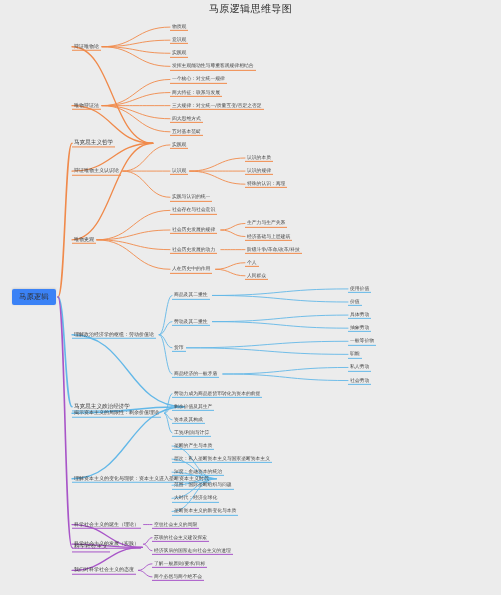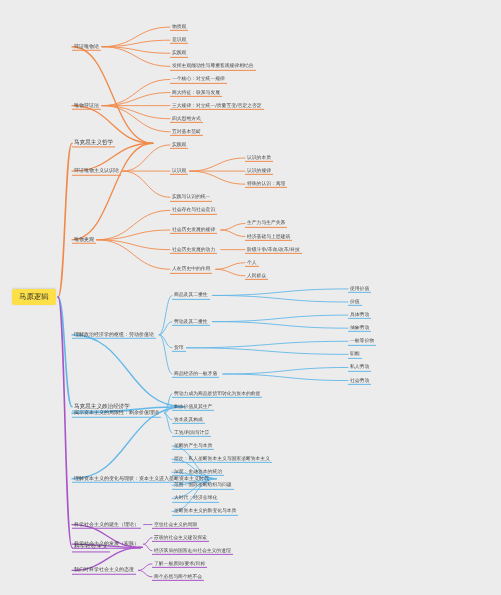--- a/index.html
+++ b/index.html
@@ -11,41 +11,42 @@
   #map{position:absolute;inset:0;width:501px;height:595px;}
   svg.links{position:absolute;left:0;top:0;width:501px;height:595px;pointer-events:none;}
   .node{
     position:absolute;white-space:nowrap;
     font-size:5.2px;line-height:1.1;
     color:#3a3a3a;
     padding:1px 2px;
     transform:translateY(-50%);
   }
   .node.root{
-    font-size:7.4px;color:#2e2e2e;background:#fde047;
+    font-size:7.4px;color:#2e2e2e;background:#3b82f6;
     border-radius:2px;padding:4px 7px;
     box-shadow:0 0 2px rgba(0,0,0,.10);
     border-bottom:none;
   }
   .node.lvl1{font-size:5.6px;color:#333;}
   .node.lvl2{font-size:5.0px;color:#3c3c3c;}
   .node.lvl3{font-size:4.8px;color:#444;}
   
   .b-orange{border-bottom:1.1px solid #f08a4b;}
   .b-blue{border-bottom:1.1px solid #63b8e8;}
   .b-purple{border-bottom:1.1px solid #a855c8;}
   .title{
     position:absolute;left:0;top:2px;width:501px;text-align:center;
     font-size:10px;color:#2b2b2b;letter-spacing:.4px;
   }
 </style>
 </head>
 <body>
 
 <div id="map">
+  <div class="title">马原逻辑思维导图</div>
   <svg class="links" id="links">
       <path d="M58,297 C65,297 65,143.27272727272728 72,143.27272727272728" fill="none" stroke="#f08a4b" stroke-width="1.6" stroke-linecap="round"></path>
       <path d="M152.8,143.27272727272728 C112.4,143.27272727272728 112.4,46.727272727272734 72,46.727272727272734" fill="none" stroke="#f08a4b" stroke-width="1.3" stroke-linecap="round"></path>
       <path d="M102,46.727272727272734 C136,46.727272727272734 136,27.090909090909093 170,27.090909090909093" fill="none" stroke="#f08a4b" stroke-width="0.9" stroke-linecap="round"></path>
       <path d="M102,46.727272727272734 C136,46.727272727272734 136,40.18181818181819 170,40.18181818181819" fill="none" stroke="#f08a4b" stroke-width="0.9" stroke-linecap="round"></path>
       <path d="M102,46.727272727272734 C136,46.727272727272734 136,53.27272727272727 170,53.27272727272727" fill="none" stroke="#f08a4b" stroke-width="0.9" stroke-linecap="round"></path>
       <path d="M102,46.727272727272734 C136,46.727272727272734 136,66.36363636363637 170,66.36363636363637" fill="none" stroke="#f08a4b" stroke-width="0.9" stroke-linecap="round"></path>
       <path d="M152.8,143.27272727272728 C112.4,143.27272727272728 112.4,105.63636363636363 72,105.63636363636363" fill="none" stroke="#f08a4b" stroke-width="1.3" stroke-linecap="round"></path>
       <path d="M102,105.63636363636363 C136,105.63636363636363 136,79.45454545454545 170,79.45454545454545" fill="none" stroke="#f08a4b" stroke-width="0.9" stroke-linecap="round"></path>
       <path d="M102,105.63636363636363 C136,105.63636363636363 136,92.54545454545455 170,92.54545454545455" fill="none" stroke="#f08a4b" stroke-width="0.9" stroke-linecap="round"></path>

